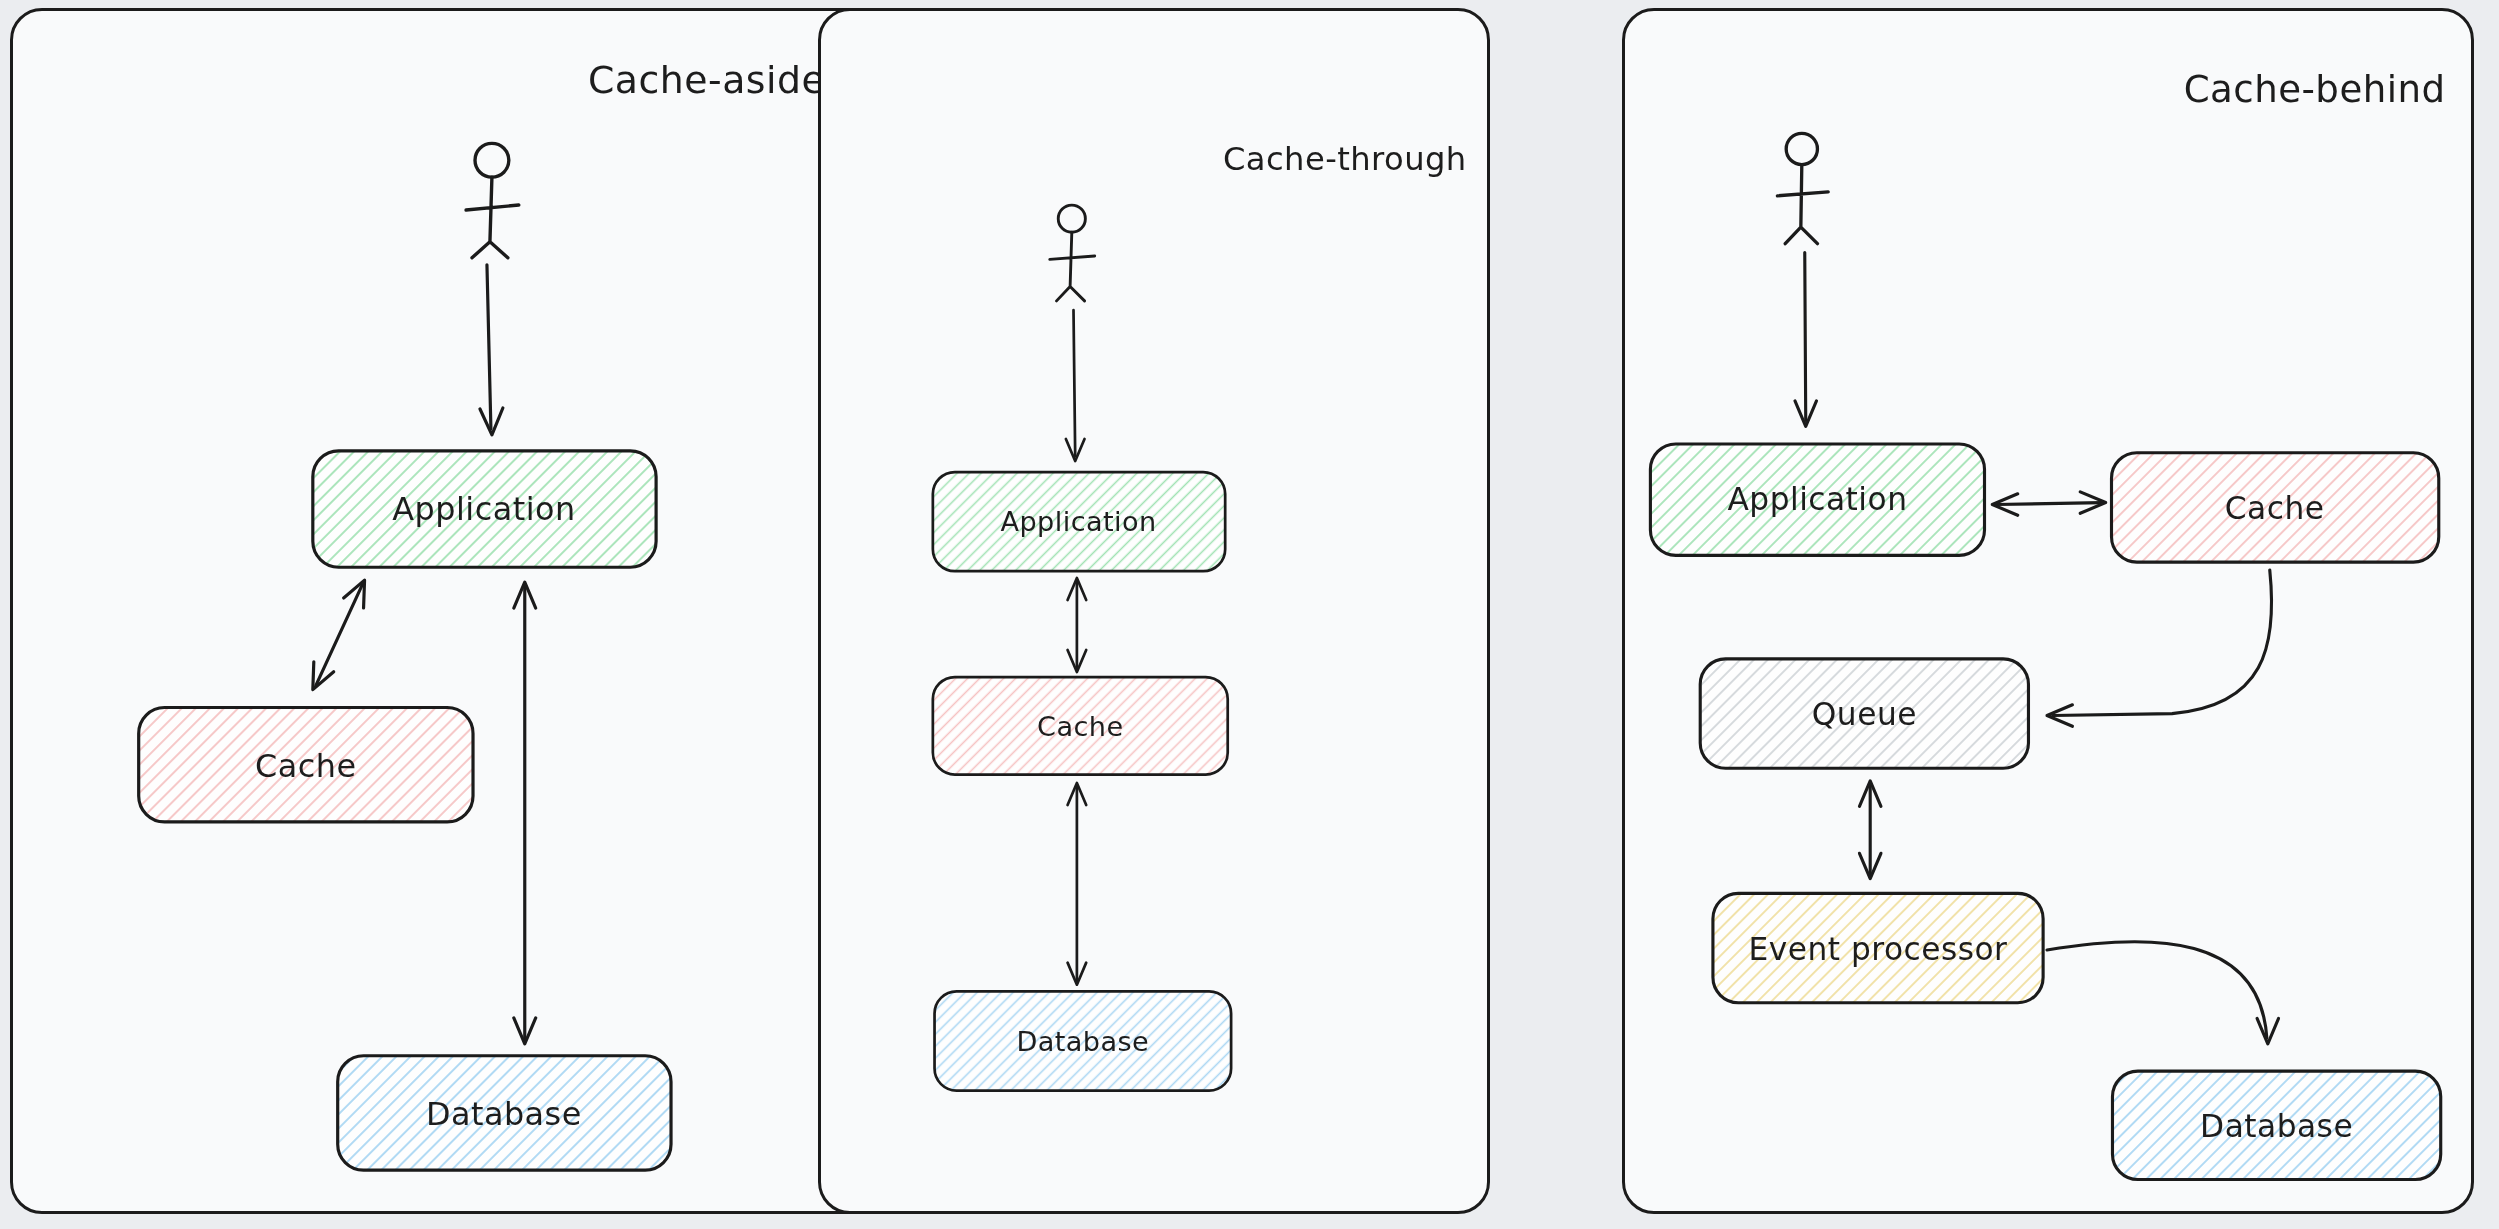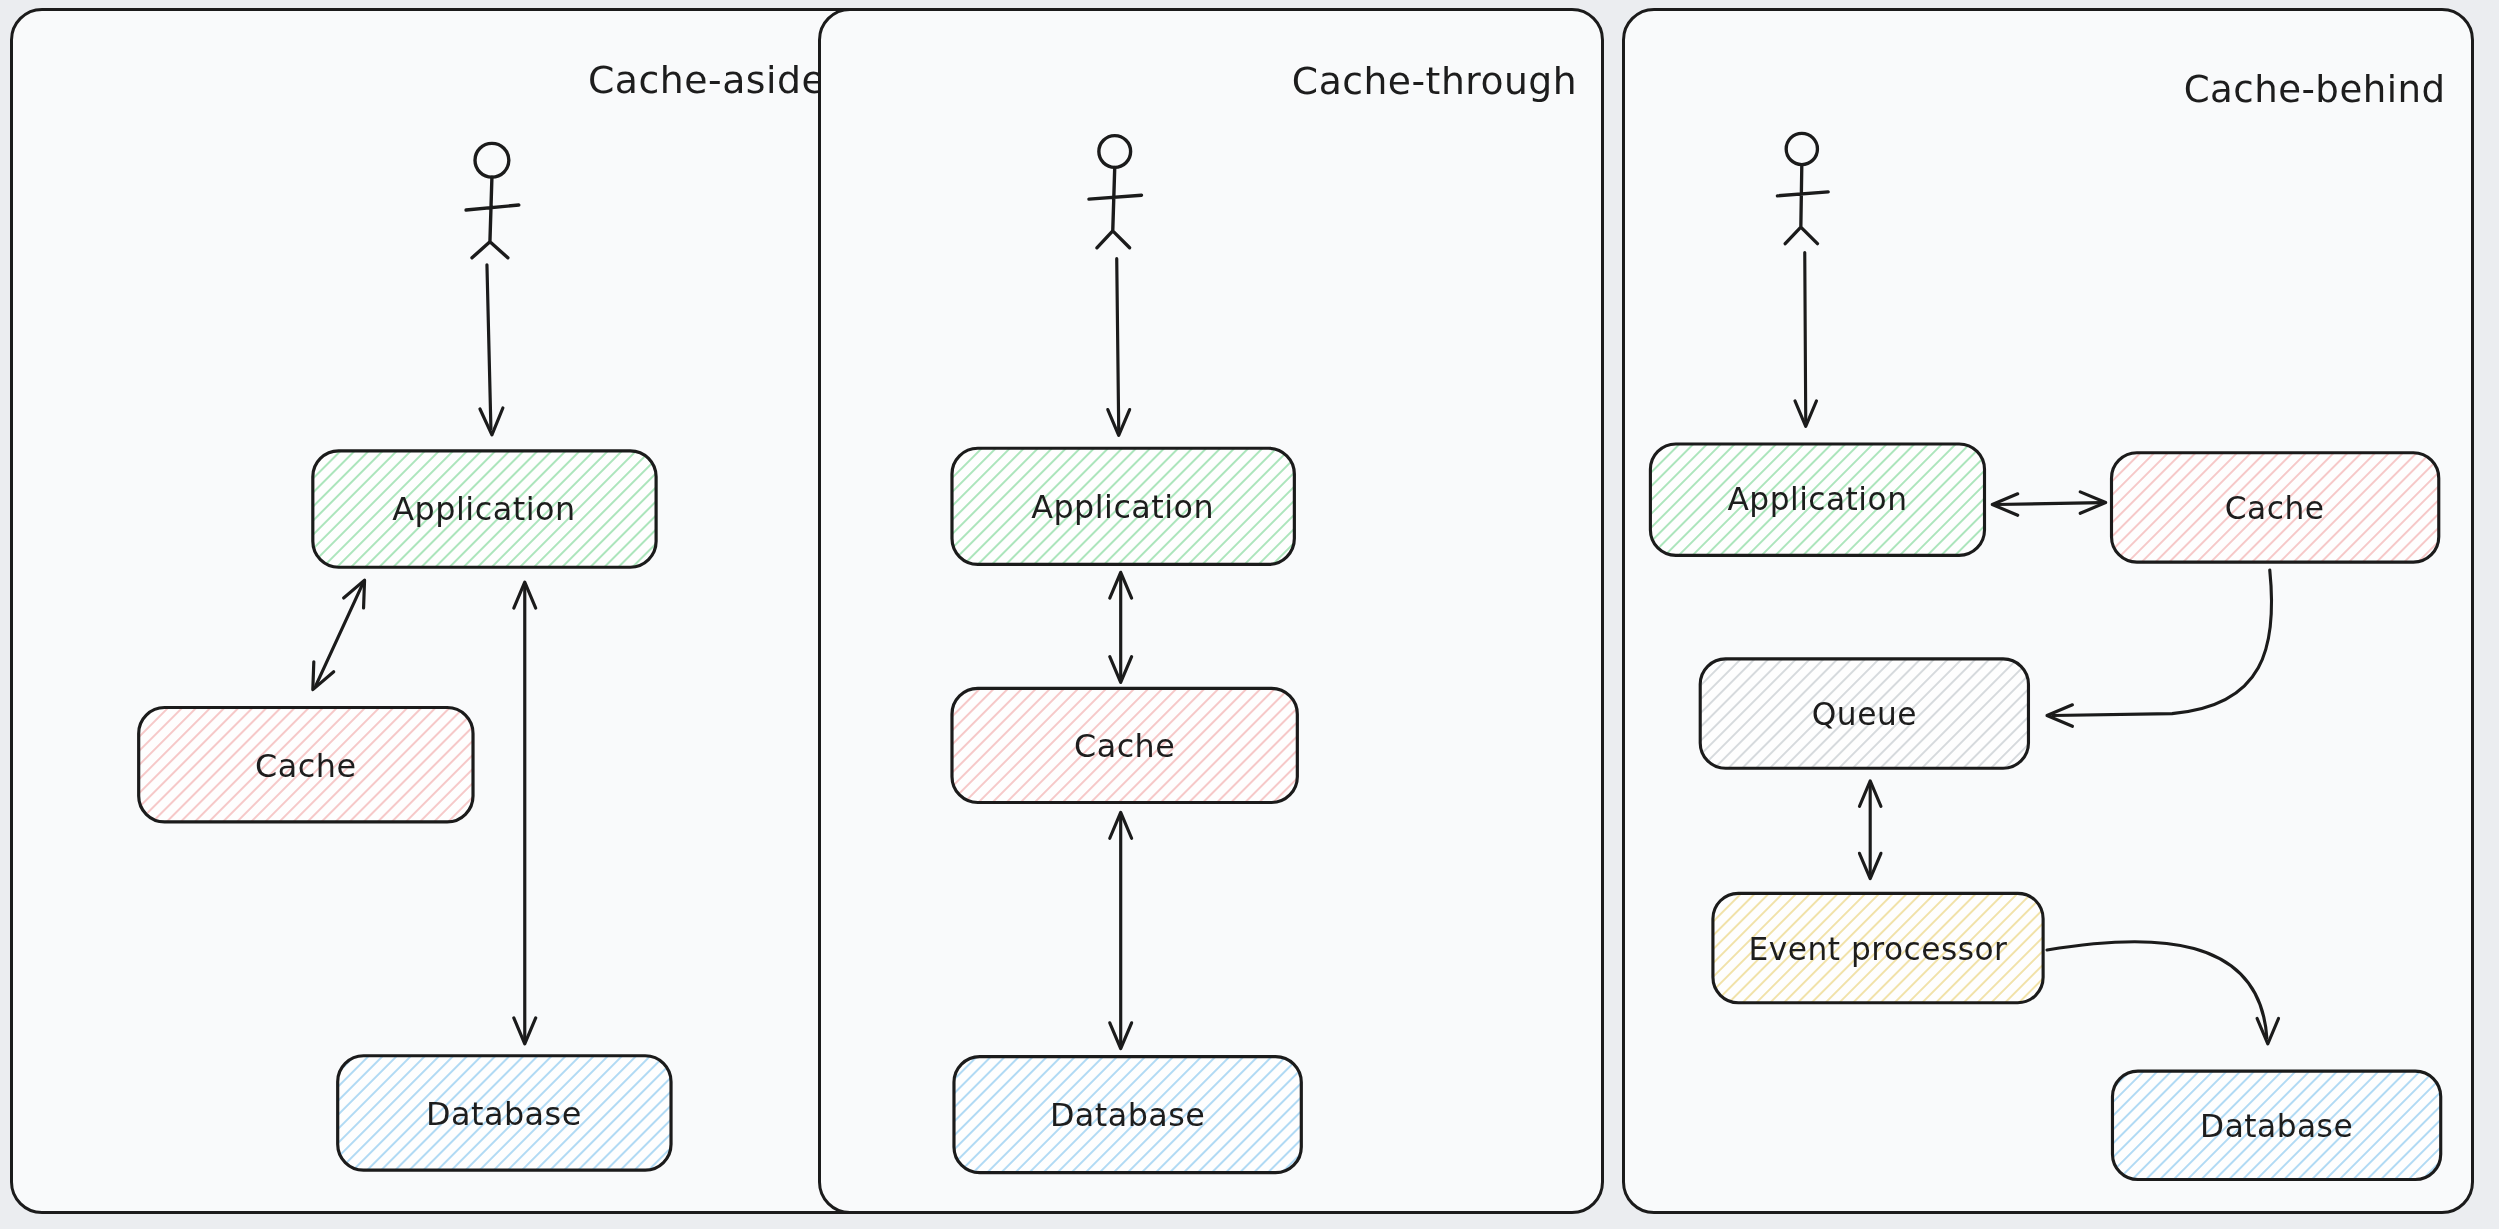--- a/index.html
+++ b/index.html
@@ -13,21 +13,21 @@
   }
   .panel {
     position:absolute;
     top:8px; height:1206px;
     background:#f9fafb;
     border:3px solid #1b1b1b;
     border-radius:32px;
   }
   .panel > svg { position:absolute; inset:0; width:100%; height:100%; }
   #panel-1 { left:10px;   width:932px; }
-  #panel-2 { left:818px;  width:786px; }
+  #panel-2 { left:818px;  width:672px; }
   #panel-3 { left:1622px; width:852px; }
   text {
     fill:#1d1d1d;
     font-family:"DejaVu Sans", sans-serif;
     letter-spacing:0.5px;
   }
   .node-label { font-size:32px; }
   .panel-title { font-size:38px; }
   .ink { stroke:#1b1b1b; fill:none; stroke-linecap:round; stroke-linejoin:round; }
   .edge { stroke-width:3.2; }

